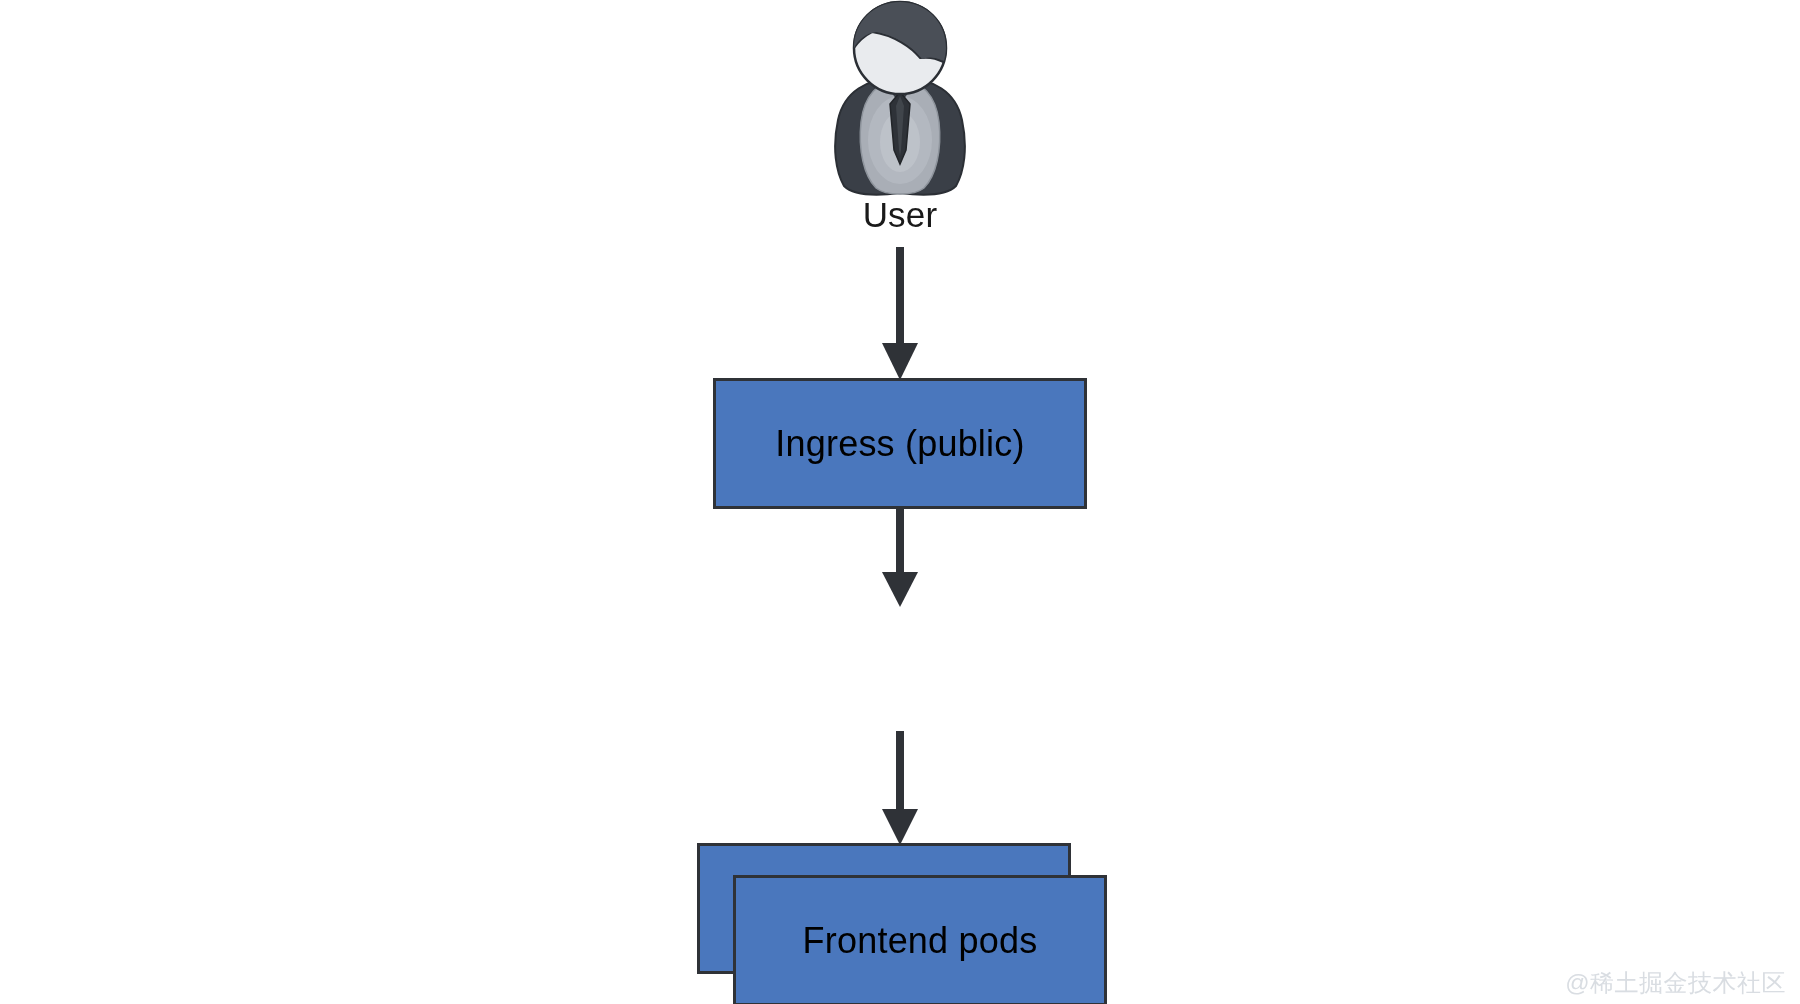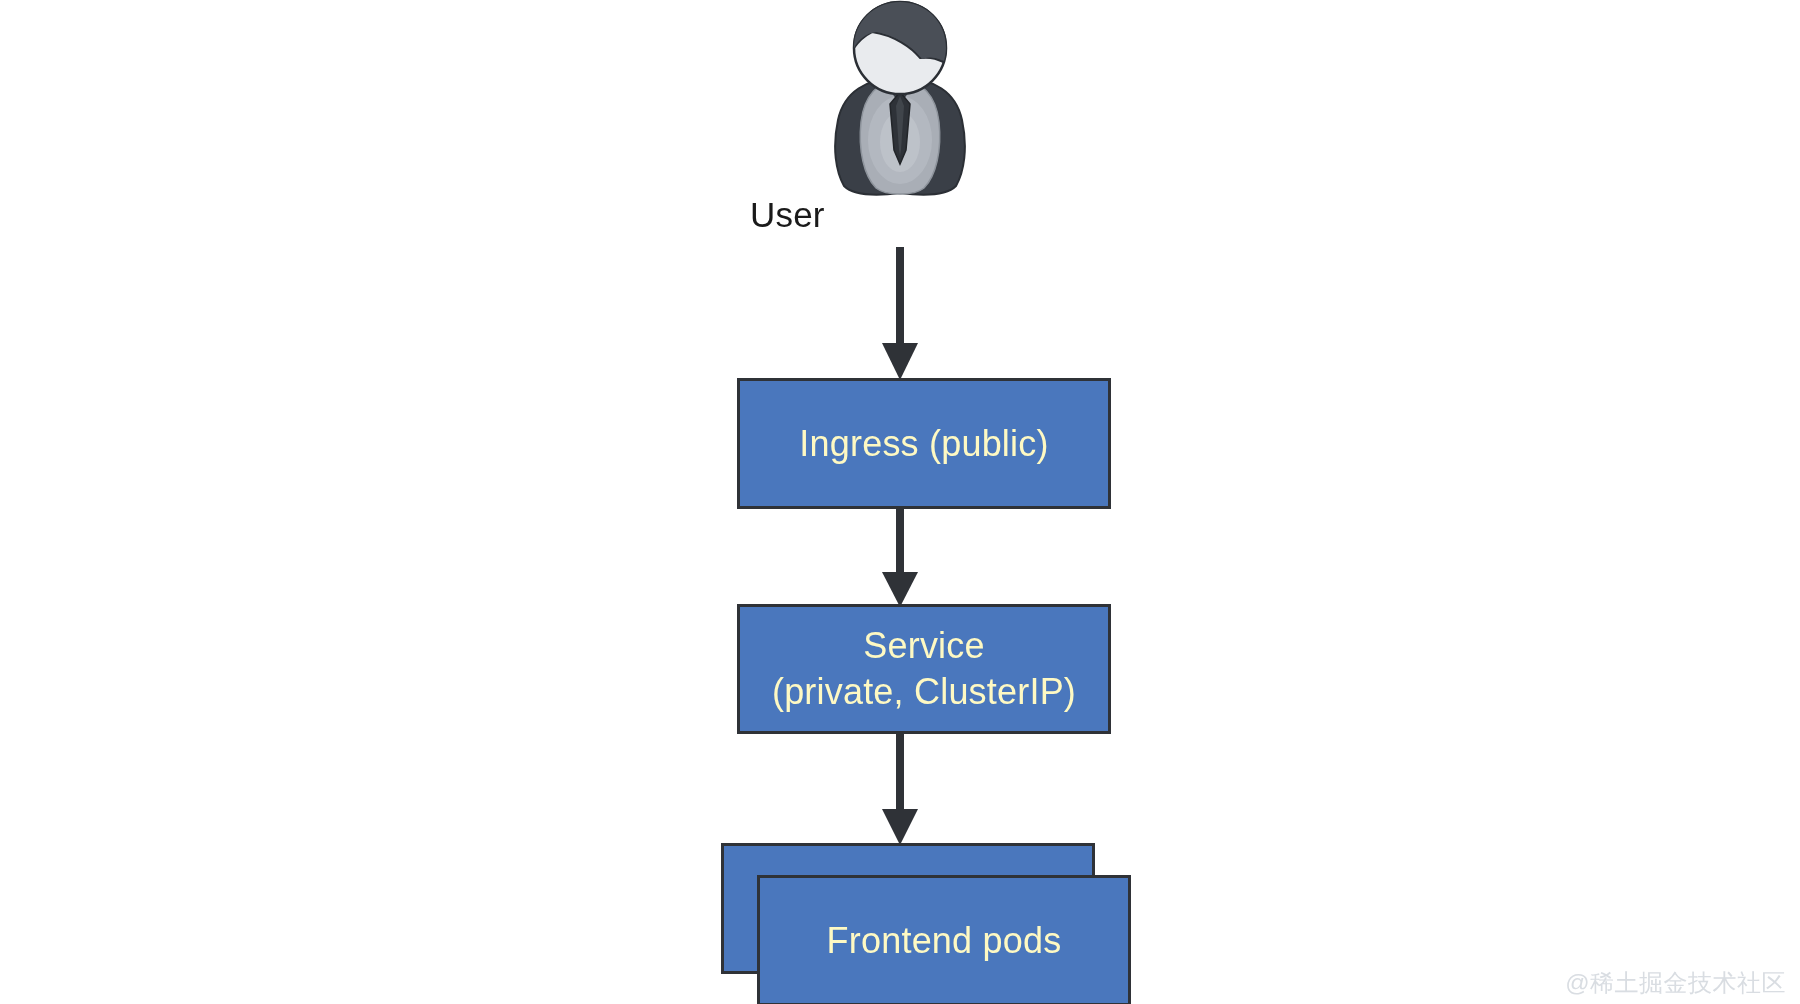--- a/index.html
+++ b/index.html
@@ -29,21 +29,21 @@
     width: 160px;
     height: 196px;
   }
   .actor svg { display: block; width: 160px; height: 196px; }
 
   .actor-label {
     position: absolute;
     left: 750px;
     top: 193px;
     width: 300px;
-    text-align: left;
+    text-align: center;
     font-size: 35px;
     line-height: 44px;
     color: #1a1a1a;
     letter-spacing: 0.2px;
     white-space: nowrap;
   }
 
   
   .arrow {
     position: absolute;
@@ -57,26 +57,25 @@
 
   
   .box {
     position: absolute;
     box-sizing: border-box;
     background: #4a77bd;
     border: 3px solid #2f3237;
     display: flex;
     align-items: center;
     justify-content: center;
-    color: #fef9c3;
+    color: #000000;
     font-size: 36px;
     line-height: 46px;
     text-align: center;
     letter-spacing: 0.2px;
-    margin-left: 24px;
   }
 
   #box-ingress {
     left: 713px;
     top: 378px;
     width: 374px;
     height: 131px;
   }
 
   #box-service {
@@ -177,24 +176,20 @@
     <span class="box-text">Ingress (public)</span>
   </div>
 
   <div class="arrow" id="arrow-ingress-service">
     <svg viewBox="0 0 44 101" preserveAspectRatio="none" xmlns="http://www.w3.org/2000/svg">
       <rect x="18" y="0" width="8" height="70" fill="#2f3237"></rect>
       <polygon points="4,66 40,66 22,101" fill="#2f3237"></polygon>
     </svg>
   </div>
 
-  <div class="box" id="box-service">
-    <span class="box-text">Service
-(private, ClusterIP)</span>
-  </div>
 
   <div class="arrow" id="arrow-service-pods">
     <svg viewBox="0 0 44 114" preserveAspectRatio="none" xmlns="http://www.w3.org/2000/svg">
       <rect x="18" y="0" width="8" height="82" fill="#2f3237"></rect>
       <polygon points="4,78 40,78 22,114" fill="#2f3237"></polygon>
     </svg>
   </div>
 
   <div class="box" id="box-pods-back"></div>
 

